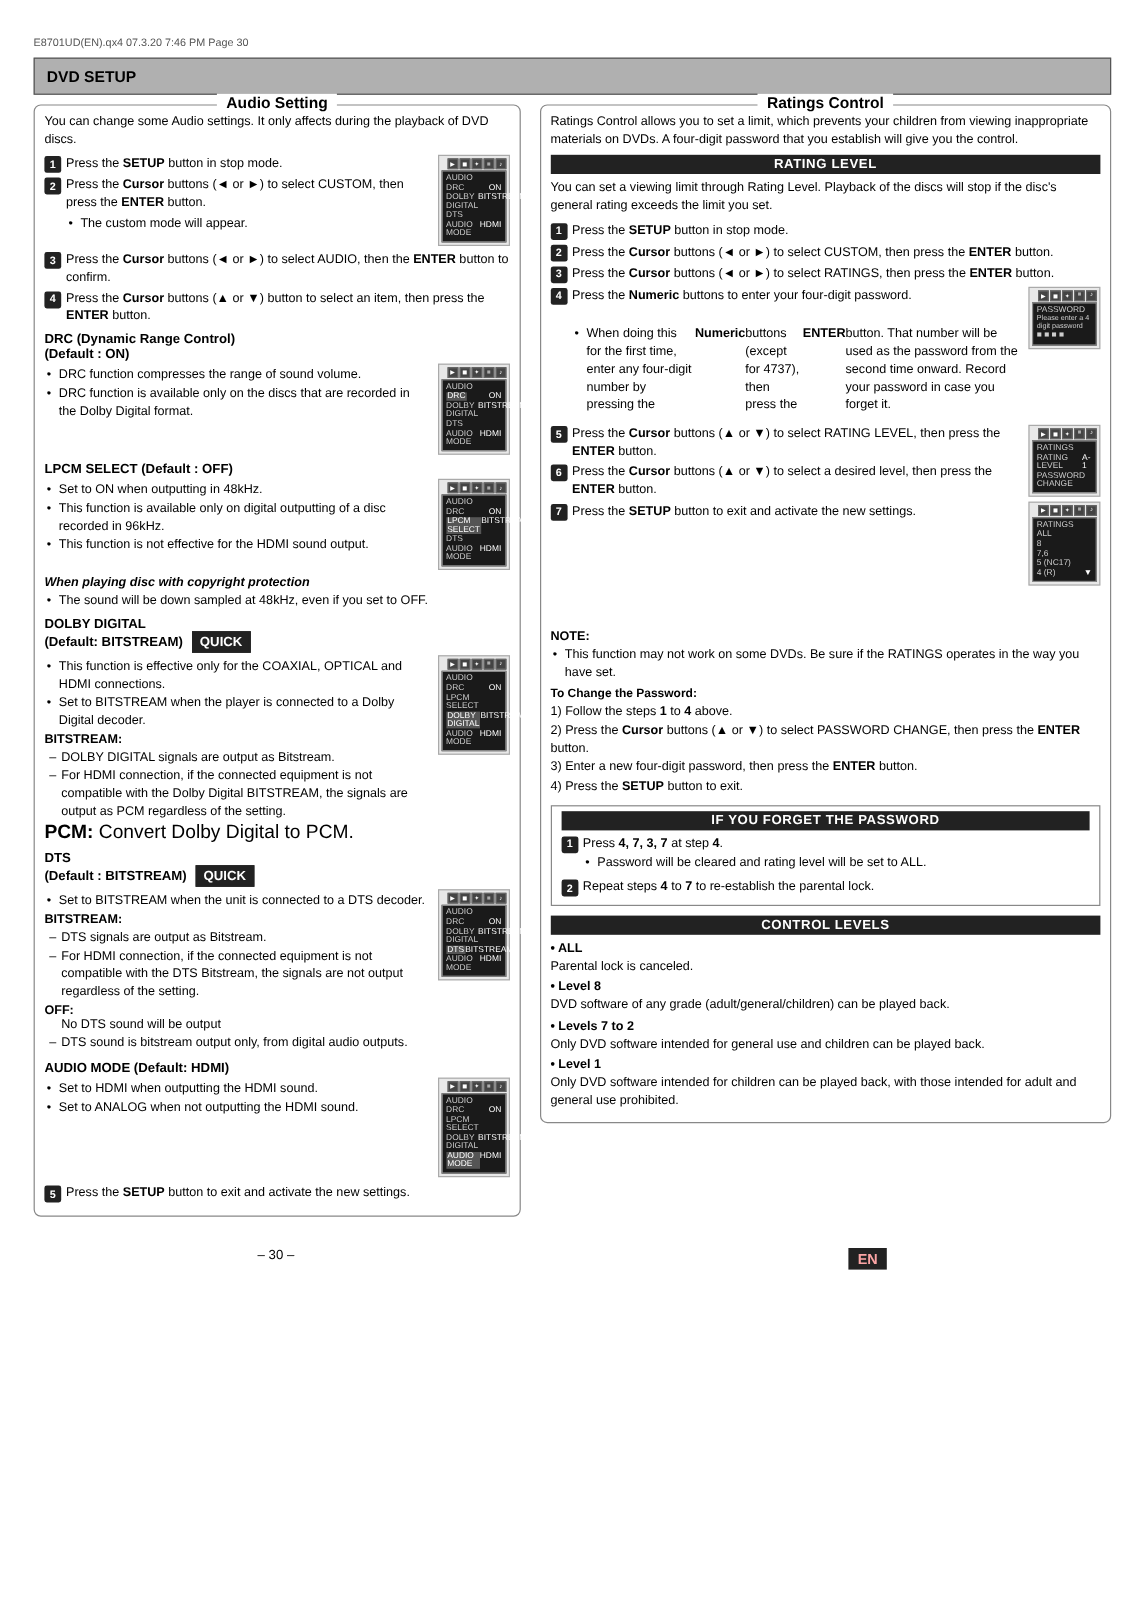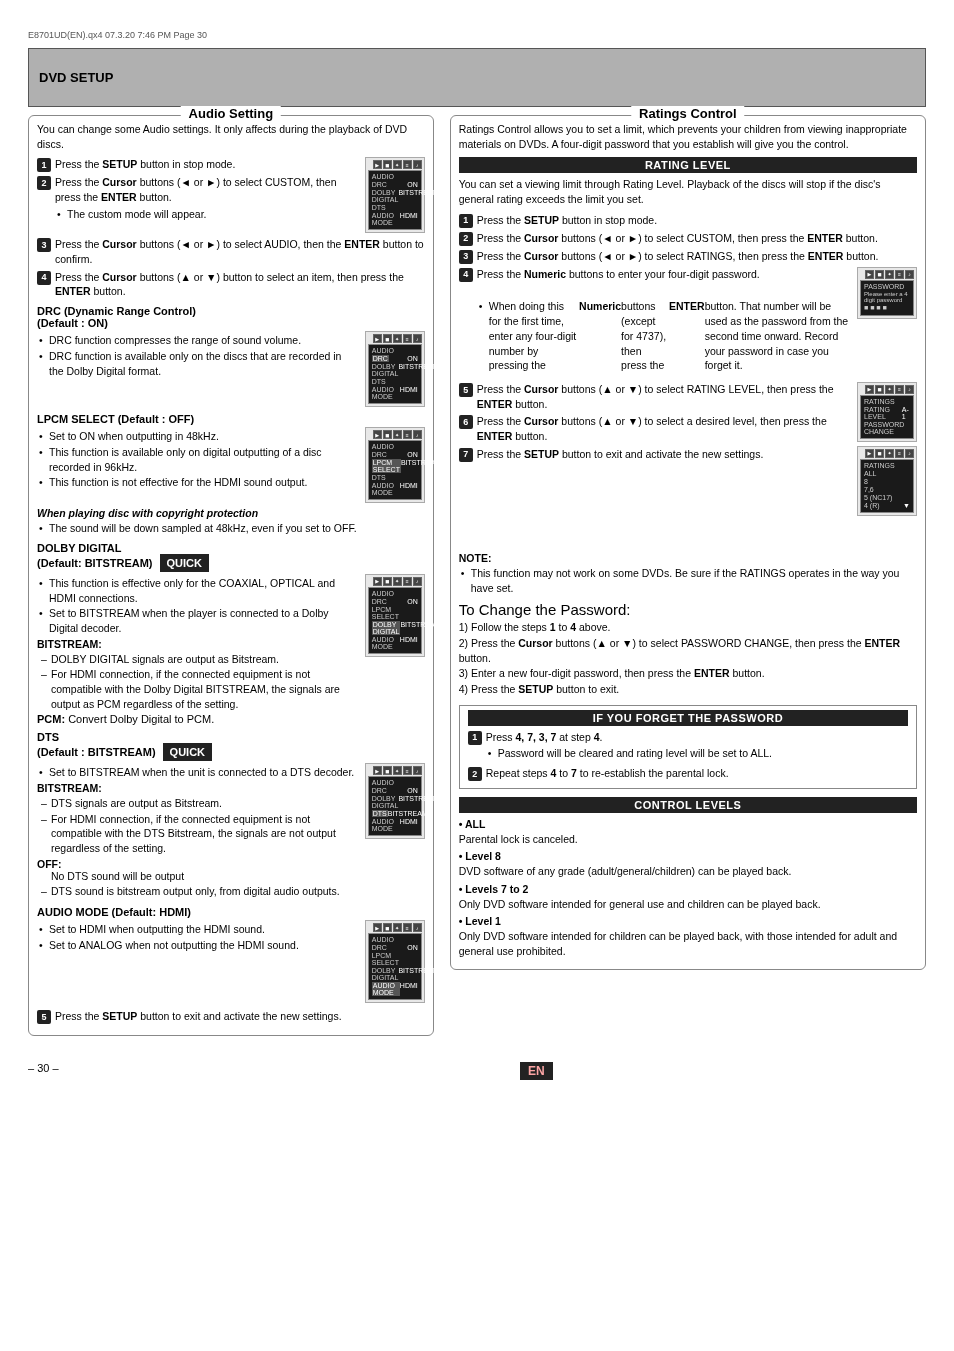--- a/index.html
+++ b/index.html
@@ -20,21 +20,21 @@
     .page-header {
       font-size: 9px;
       color: #555;
       margin-bottom: 8px;
       display: flex;
       justify-content: space-between;
     }
     .main-title-bar {
       background: #b0b0b0;
       border: 1.5px solid #555;
-      padding: 21px 10px;
+      padding: 7px 10px;
       font-size: 13px;
       font-weight: bold;
       margin-bottom: 8px;
       display: inline-block;
       width: 100%;
     }
     .two-col {
       display: flex;
       gap: 16px;
     }
@@ -171,22 +171,22 @@
     }
     .note-section {
       margin-top: 6px;
     }
     .note-title {
       font-weight: bold;
       font-size: 10.5px;
       margin-top: 36px;
     }
     .change-pw-title {
-      font-weight: normal;
-      font-size: 15px;
+      font-weight: bold;
+      font-size: 10px;
       margin: 6px 0 2px 0;
     }
     .ol-plain { list-style: none; padding: 0; margin: 0; }
     .ol-plain li {
       font-size: 10.5px;
       line-height: 1.4;
       margin-bottom: 1px;
     }
     .if-forget-section {
       border: 1.5px solid #888;
@@ -219,20 +219,21 @@
     .level-list { list-style: none; padding: 0; }
     .level-list li {
       font-size: 10.5px;
       line-height: 1.4;
       margin-bottom: 3px;
     }
     .level-list .level-title { font-weight: bold; }
     .page-footer {
       margin-top: 16px;
       display: flex;
+      justify-content: center;
       font-size: 11px;
     }
     .ratings-intro { font-size: 10.5px; margin-bottom: 6px; line-height: 1.4; }
     .dvd-img-stack { display: flex; flex-direction: column; gap: 4px; }
     .en-badge {
       background: #222;
       color: #fca5a5;
       font-size: 12px;
       font-weight: bold;
       padding: 2px 8px;
@@ -410,21 +411,21 @@
           <div style="flex:1;">
             <ul class="bullet-list">
               <li>This function is effective only for the COAXIAL, OPTICAL and HDMI connections.</li>
               <li>Set to BITSTREAM when the player is connected to a Dolby Digital decoder.</li>
             </ul>
             <div style="font-size:10.5px; margin-top:2px;"><span class="bold">BITSTREAM:</span></div>
             <ul class="bullet-list sub-bullet">
               <li>DOLBY DIGITAL signals are output as Bitstream.</li>
               <li>For HDMI connection, if the connected equipment is not compatible with the Dolby Digital BITSTREAM, the signals are output as PCM regardless of the setting.</li>
             </ul>
-            <div style="font-size:11px; margin-top:2px;"><span class="bold">PCM:</span> Convert Dolby Digital to PCM.</div>
+            <div style="font-size:16px; margin-top:2px;"><span class="bold">PCM:</span> Convert Dolby Digital to PCM.</div>
           </div>
           <div class="dvd-screen-img">
             <div class="icon-bar">
               <div class="icon-box">▶</div>
               <div class="icon-box">◼</div>
               <div class="icon-box">✦</div>
               <div class="icon-box">≡</div>
               <div class="icon-box">♪</div>
             </div>
             <div class="dvd-screen-inner">

